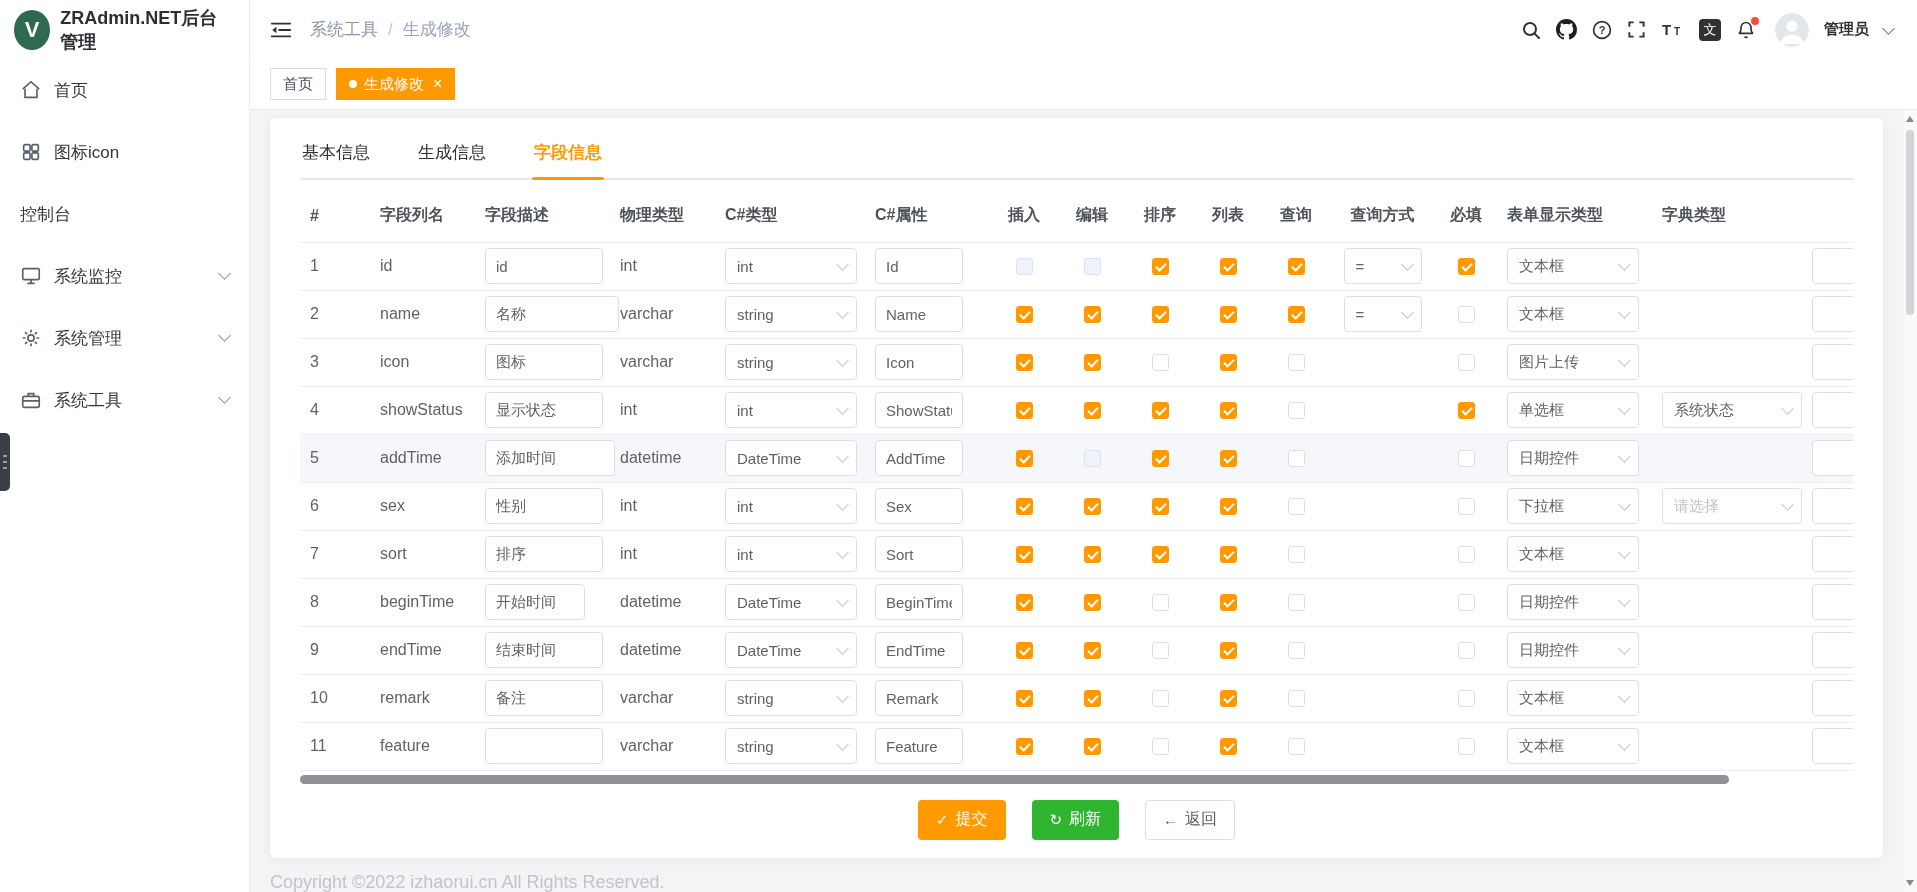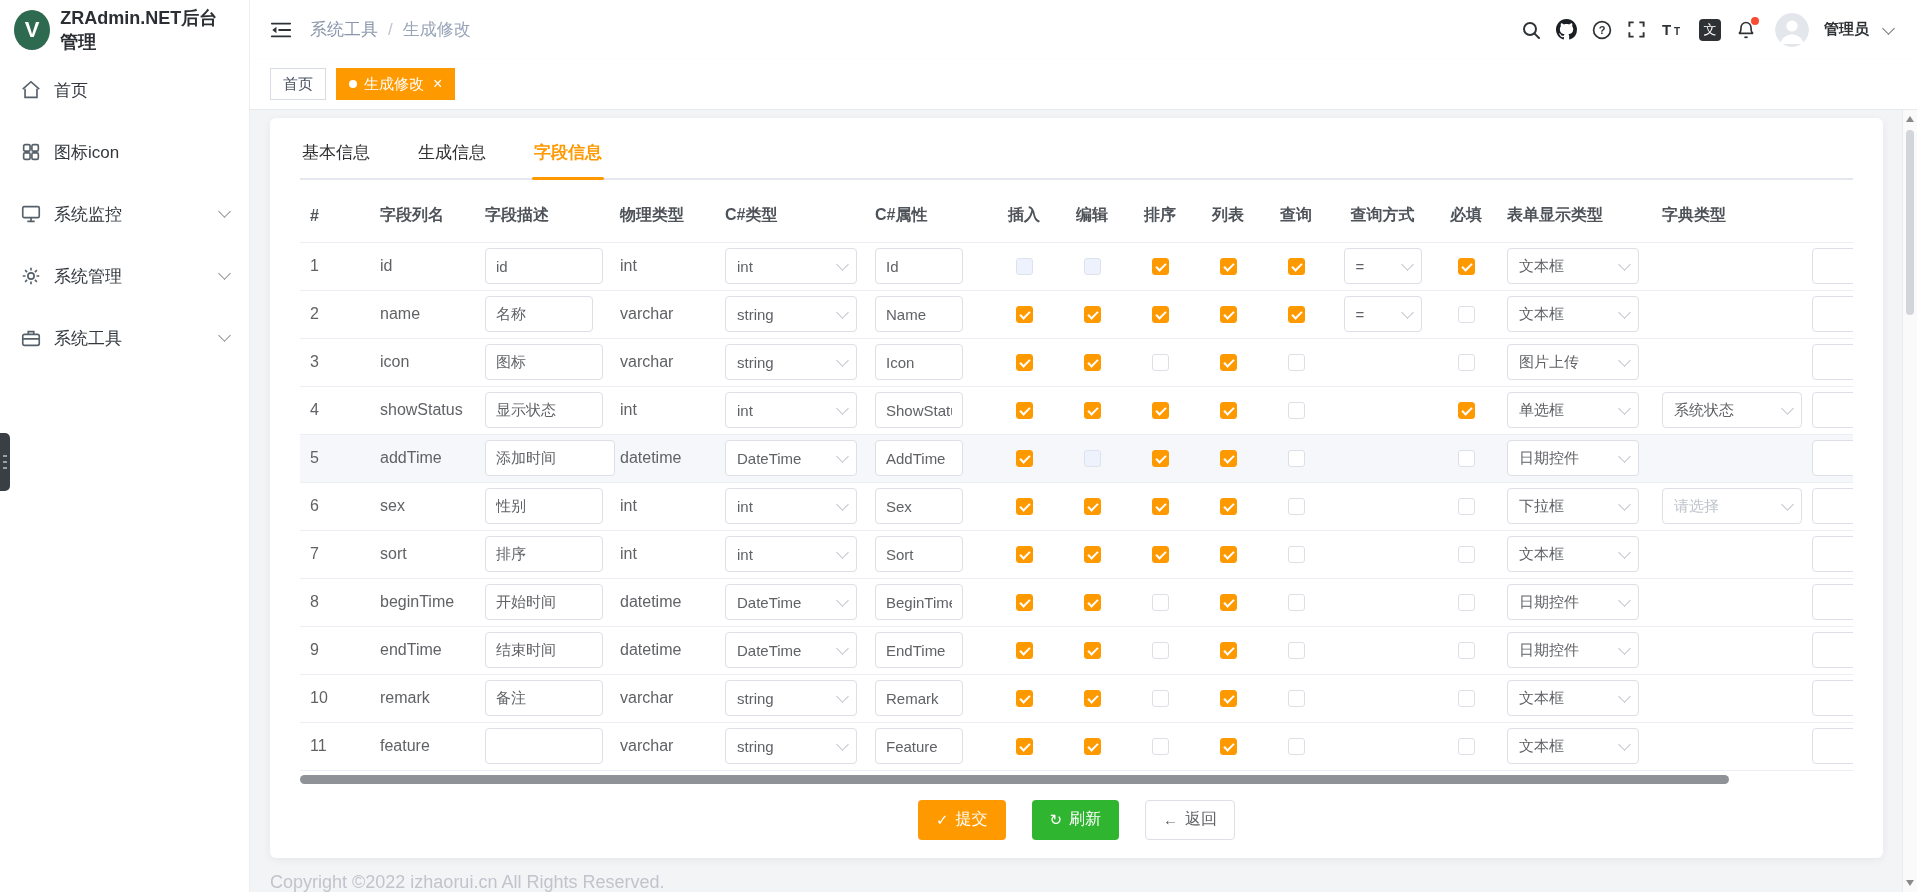--- a/index.html
+++ b/index.html
@@ -112,20 +112,23 @@
         <div class="menu-item">
           <span class="mi-ic">
             <svg viewBox="0 0 24 24" fill="none" stroke="currentColor" stroke-width="1.8">
               <rect x="4" y="4" width="7" height="7" rx="1.5"></rect>
               <rect x="13" y="4" width="7" height="7" rx="1.5"></rect>
               <rect x="4" y="13" width="7" height="7" rx="1.5"></rect>
               <rect x="13" y="13" width="7" height="7" rx="1.5"></rect>
             </svg>
           </span>
           <span>图标icon</span>
+        </div>
+        <div class="menu-item">
+          <span>控制台</span>
         </div>
         <div class="menu-item">
           <span class="mi-ic">
             <svg viewBox="0 0 24 24" fill="none" stroke="currentColor" stroke-width="1.8">
               <rect x="3" y="4" width="18" height="12" rx="1.5"></rect>
               <path d="M12 16v4M8 20h8"></path>
             </svg>
           </span>
           <span>系统监控</span>
           <i class="chev mi-chev"></i>
@@ -308,21 +311,21 @@
                   <td><span class="sel" style="width: 132px;">
                       <span class="sel-t">文本框</span>
                       <i class="chev"></i>
                     </span></td>
                   <td></td>
                   <td><input type="text" class="inp" style="width: 190px;"></td>
                 </tr>
                 <tr>
                   <td><span>2</span></td>
                   <td><span>name</span></td>
-                  <td><input type="text" class="inp" value="名称" style="width: 108px;"></td>
+                  <td><input type="text" class="inp" value="名称" style="width: 134px;"></td>
                   <td><span>varchar</span></td>
                   <td><span class="sel" style="width: 132px;">
                       <span class="sel-t">string</span>
                       <i class="chev"></i>
                     </span></td>
                   <td><input type="text" class="inp" value="Name" style="width: 88px;"></td>
                   <td class="ctr"><span class="cb on"></span></td>
                   <td class="ctr"><span class="cb on"></span></td>
                   <td class="ctr"><span class="cb on"></span></td>
                   <td class="ctr"><span class="cb on"></span></td>
@@ -461,21 +464,21 @@
                   <td><span class="sel" style="width: 132px;">
                       <span class="sel-t">文本框</span>
                       <i class="chev"></i>
                     </span></td>
                   <td></td>
                   <td><input type="text" class="inp" style="width: 190px;"></td>
                 </tr>
                 <tr>
                   <td><span>8</span></td>
                   <td><span>beginTime</span></td>
-                  <td><input type="text" class="inp" value="开始时间" style="width: 118px;"></td>
+                  <td><input type="text" class="inp" value="开始时间" style="width: 100px;"></td>
                   <td><span>datetime</span></td>
                   <td><span class="sel" style="width: 132px;">
                       <span class="sel-t">DateTime</span>
                       <i class="chev"></i>
                     </span></td>
                   <td><input type="text" class="inp" value="BeginTime" style="width: 88px;"></td>
                   <td class="ctr"><span class="cb on"></span></td>
                   <td class="ctr"><span class="cb on"></span></td>
                   <td class="ctr"><span class="cb"></span></td>
                   <td class="ctr"><span class="cb on"></span></td>

